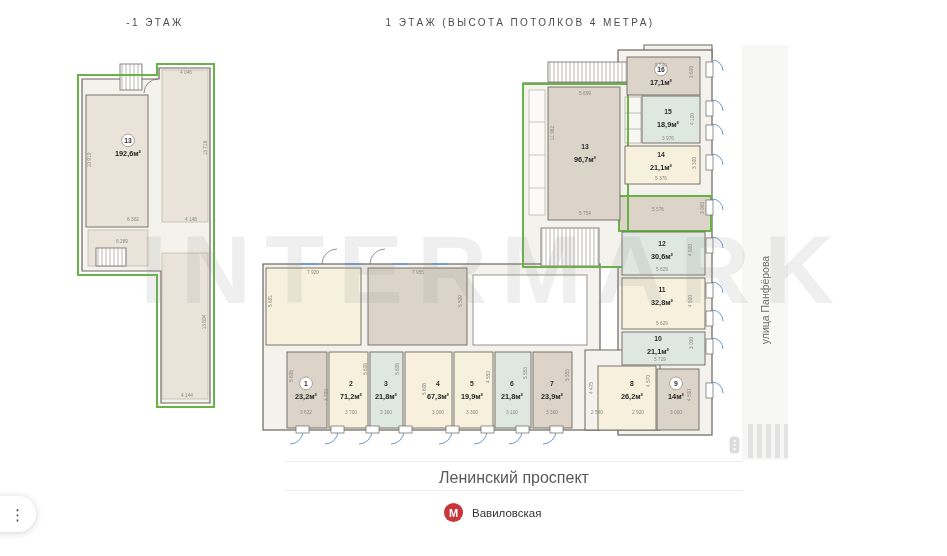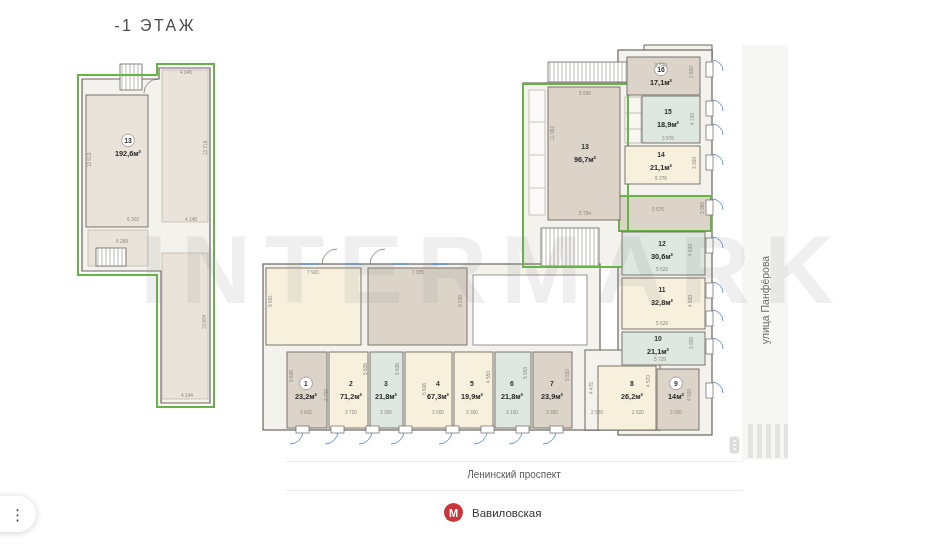--- a/index.html
+++ b/index.html
@@ -1,25 +1,25 @@
 <!DOCTYPE html>
 <html><head>
 <meta charset="utf-8">
 <style>
   html,body{margin:0;padding:0;background:#fff;}
   #canvas{position:relative;width:947px;height:556px;background:#fff;overflow:hidden;
           font-family:"Liberation Sans",sans-serif;}
   svg{position:absolute;left:0;top:0;}
-  .title{position:absolute;top:17px;font-size:16px;letter-spacing:2.4px;color:#4c4c4c;
+  .title{position:absolute;top:17px;font-size:10px;letter-spacing:2.4px;color:#4c4c4c;
          text-align:center;white-space:nowrap;}
   #title-left{left:75px;width:160px;}
   #title-right{left:340px;width:360px;}
   .street-line{position:absolute;left:285px;width:458px;height:1px;background:#ececec;}
   #street-bottom{position:absolute;left:285px;width:458px;top:469px;text-align:center;
-                 font-size:10px;color:#5a5a5a;}
+                 font-size:16px;color:#5a5a5a;}
   #street-right{position:absolute;left:765px;top:300px;transform:translate(-50%,-50%) rotate(-90deg);
                 font-size:10.5px;color:#6e6e6e;white-space:nowrap;}
   #metro-row{position:absolute;left:444px;top:503px;display:flex;align-items:center;gap:9px;}
   #metro-logo{width:19px;height:19px;border-radius:50%;display:flex;align-items:center;
               justify-content:center;color:#fff;font-weight:bold;font-size:11px;}
   #metro-name{font-size:11.5px;color:#333;text-align:center;}
   #watermark{position:absolute;left:128px;top:214px;width:720px;font-size:97px;font-weight:800;
              letter-spacing:14px;color:rgba(140,140,140,0.14);white-space:nowrap;pointer-events:none;text-align:right;}
   #float-card{position:absolute;left:-30px;top:496px;width:66px;height:36px;background:#fff;
               border-radius:18px;box-shadow:0 1px 7px rgba(0,0,0,0.18);display:flex;
@@ -299,20 +299,21 @@
         <text x="472" y="414" text-anchor="middle" font-size="4.8" fill="#8e8a84">3 300</text>
         <text x="490" y="377" text-anchor="middle" font-size="4.8" fill="#8e8a84" transform="rotate(-90 490 377)">4 550</text>
         <text x="512" y="414" text-anchor="middle" font-size="4.8" fill="#8e8a84">3 100</text>
         <text x="527" y="373" text-anchor="middle" font-size="4.8" fill="#8e8a84" transform="rotate(-90 527 373)">5 553</text>
         <text x="552" y="414" text-anchor="middle" font-size="4.8" fill="#8e8a84">3 300</text>
         <text x="569" y="375" text-anchor="middle" font-size="4.8" fill="#8e8a84" transform="rotate(-90 569 375)">5 553</text>
       </g>
   </svg>
 
   <div class="title" id="title-left">-1 ЭТАЖ</div>
+  <div class="title" id="title-right">1 ЭТАЖ (ВЫСОТА ПОТОЛКОВ 4 МЕТРА)</div>
 
   <div class="street-line" style="top:461px"></div>
   <div class="street-line" style="top:490px"></div>
   <div id="street-bottom">Ленинский проспект</div>
   <div id="street-right">улица Панфёрова</div>
 
   <div id="metro-row">
     <div id="metro-logo" style="background: rgb(200, 53, 58);">
       <span>М</span>
     </div>

